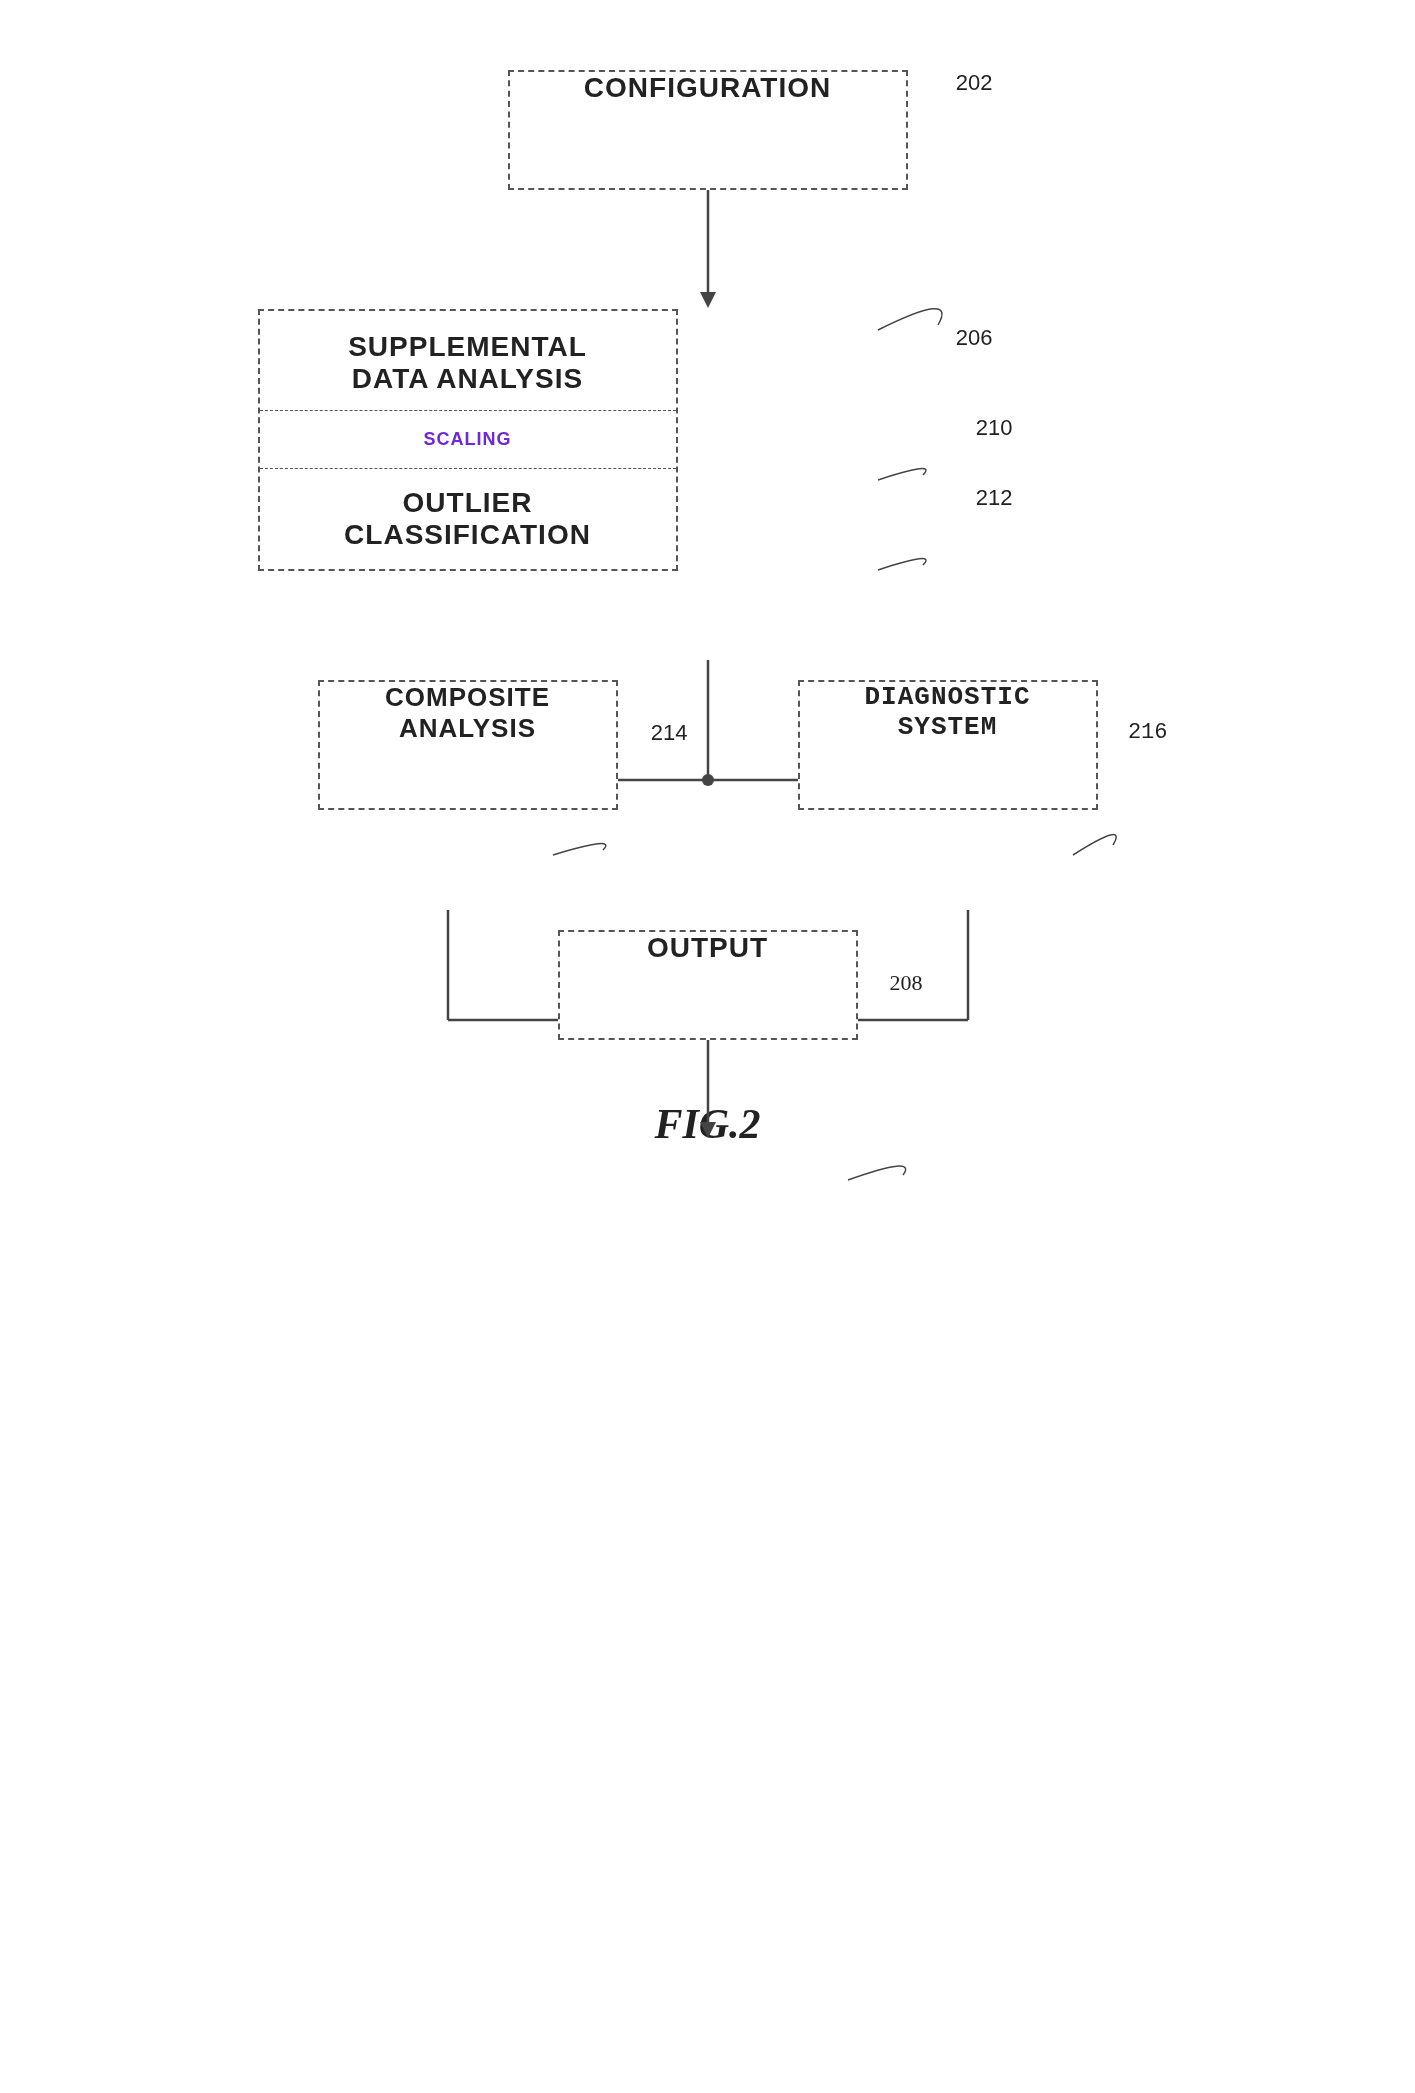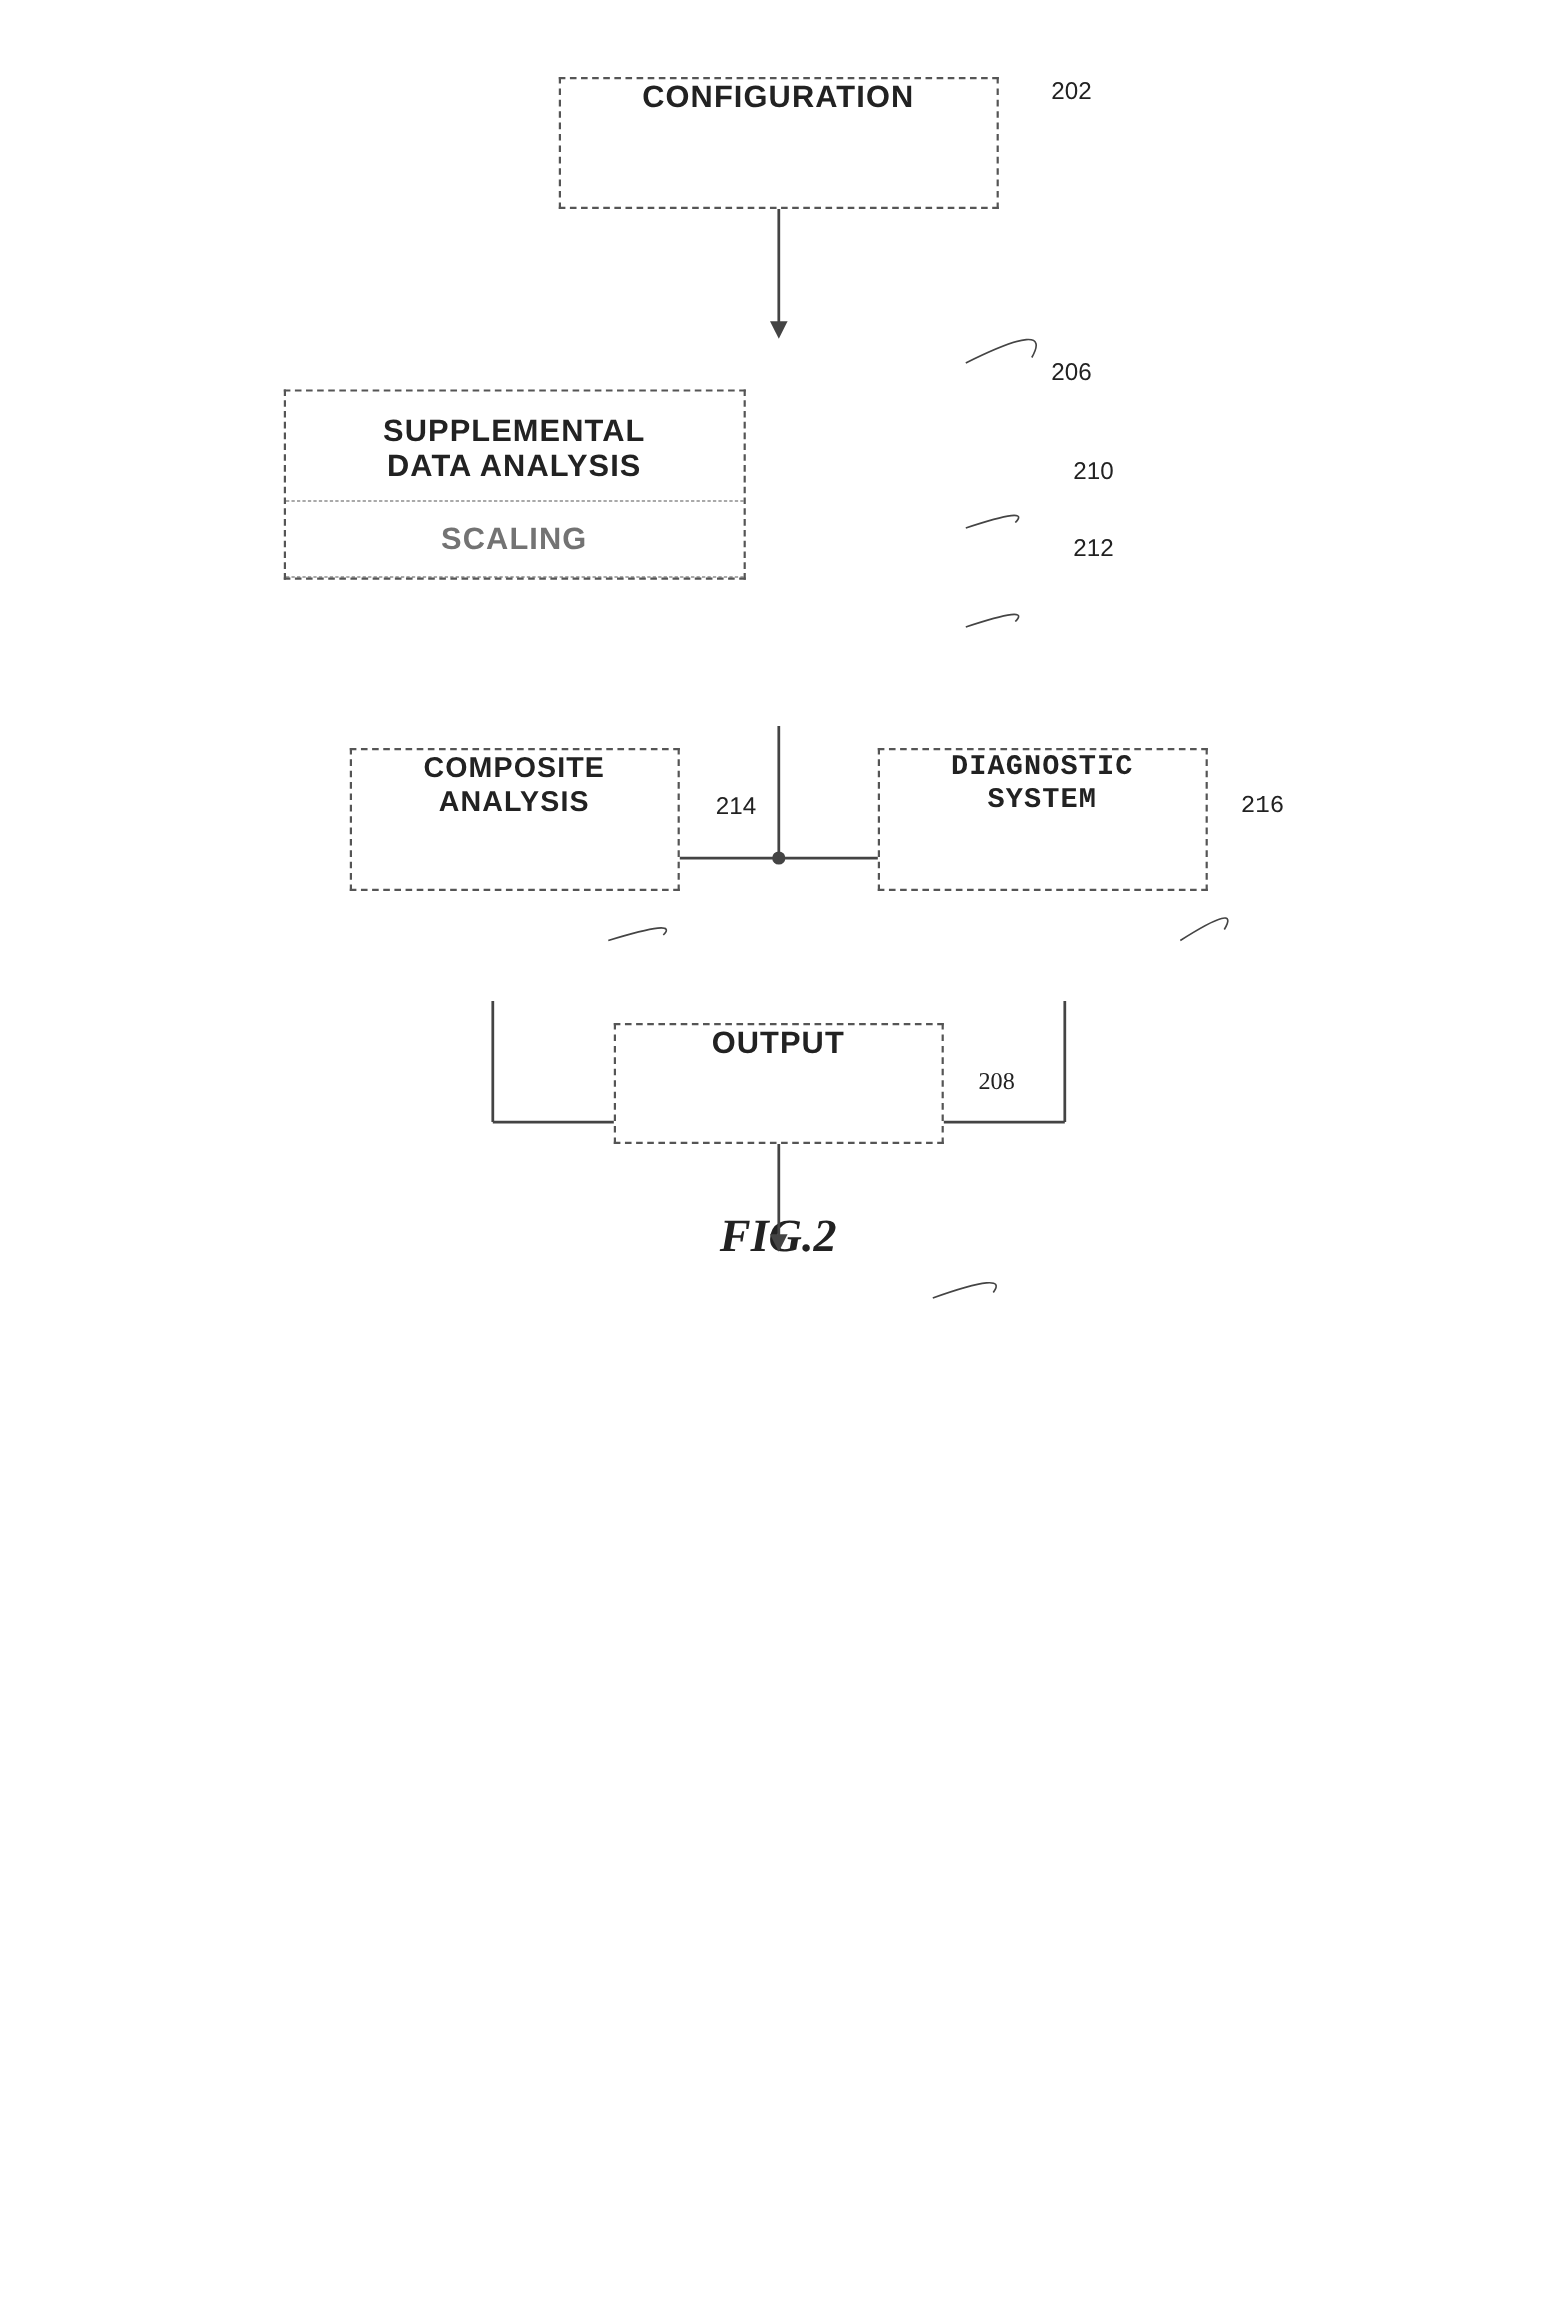--- a/index.html
+++ b/index.html
@@ -48,24 +48,24 @@
       font-size: 28px;
       font-weight: bold;
       letter-spacing: 1px;
       color: #222;
       border-bottom: 1px dashed #555;
     }
 
     .supplemental-middle {
       padding: 18px 10px;
       text-align: center;
-      font-size: 28px;
-      font-weight: bold;
-      letter-spacing: 1px;
-      color: #737373;
+      font-size: 18px;
+      font-weight: bold;
+      letter-spacing: 1px;
+      color: #6d28d9;
       border-bottom: 1px dashed #555;
     }
 
     .supplemental-bottom {
       padding: 18px 10px;
       text-align: center;
       font-size: 28px;
       font-weight: bold;
       letter-spacing: 1px;
       color: #222;
@@ -158,20 +158,23 @@
   </div>
 
   <div style="height:120px;"></div>
 
   <div style="position:relative; width:900px; display:flex; align-items:center; height:240px;">
     <div style="border: 2px dashed #555; width:420px; background:#fff;">
       <div class="supplemental-top">
         <span>SUPPLEMENTAL<br>DATA ANALYSIS</span>
       </div>
       <div class="supplemental-middle">SCALING</div>
+      <div class="supplemental-bottom">
+        <span>OUTLIER<br>CLASSIFICATION</span>
+      </div>
     </div>
 
     <span class="ref-label" style="right:165px; top:5px;">206</span>
 
     <span class="ref-label" style="right:145px; top:95px;">210</span>
 
     <span class="ref-label" style="right:145px; top:165px;">212</span>
   </div>
 
   <div style="height:120px;"></div>

